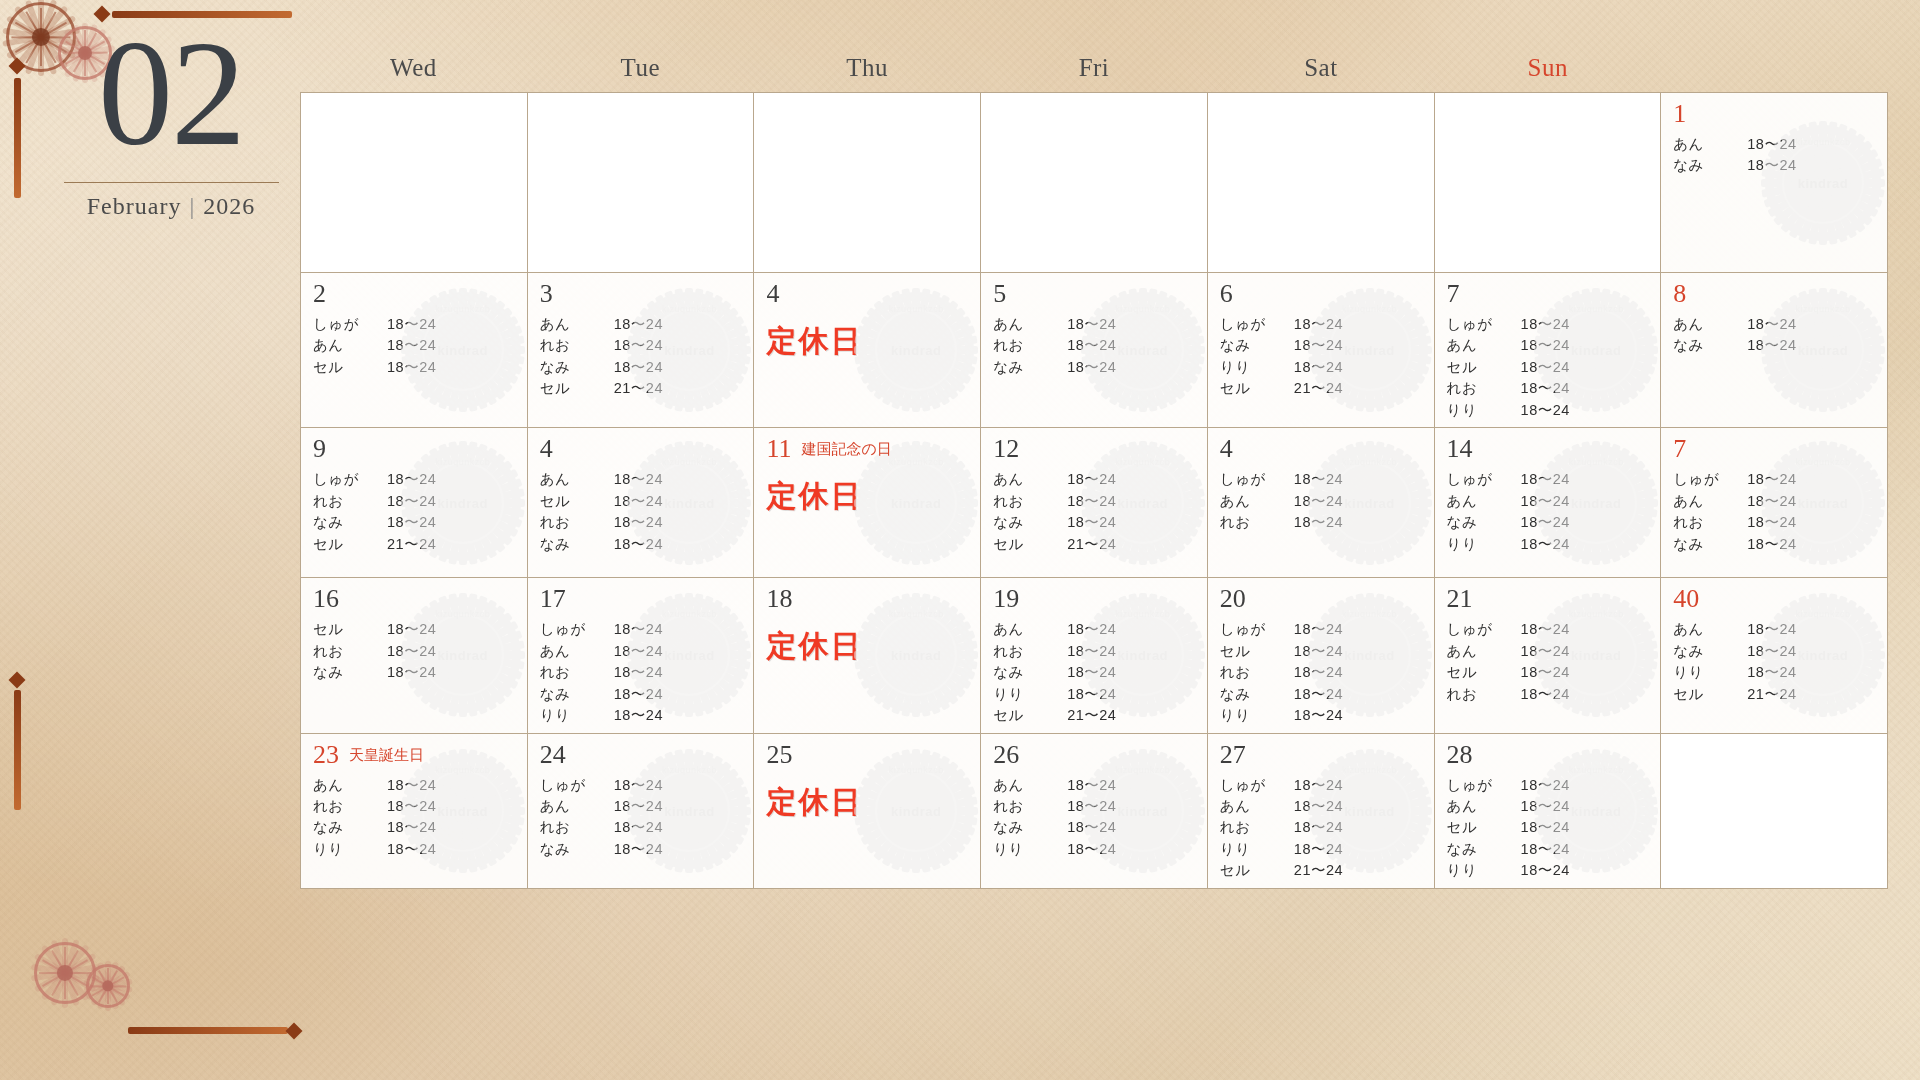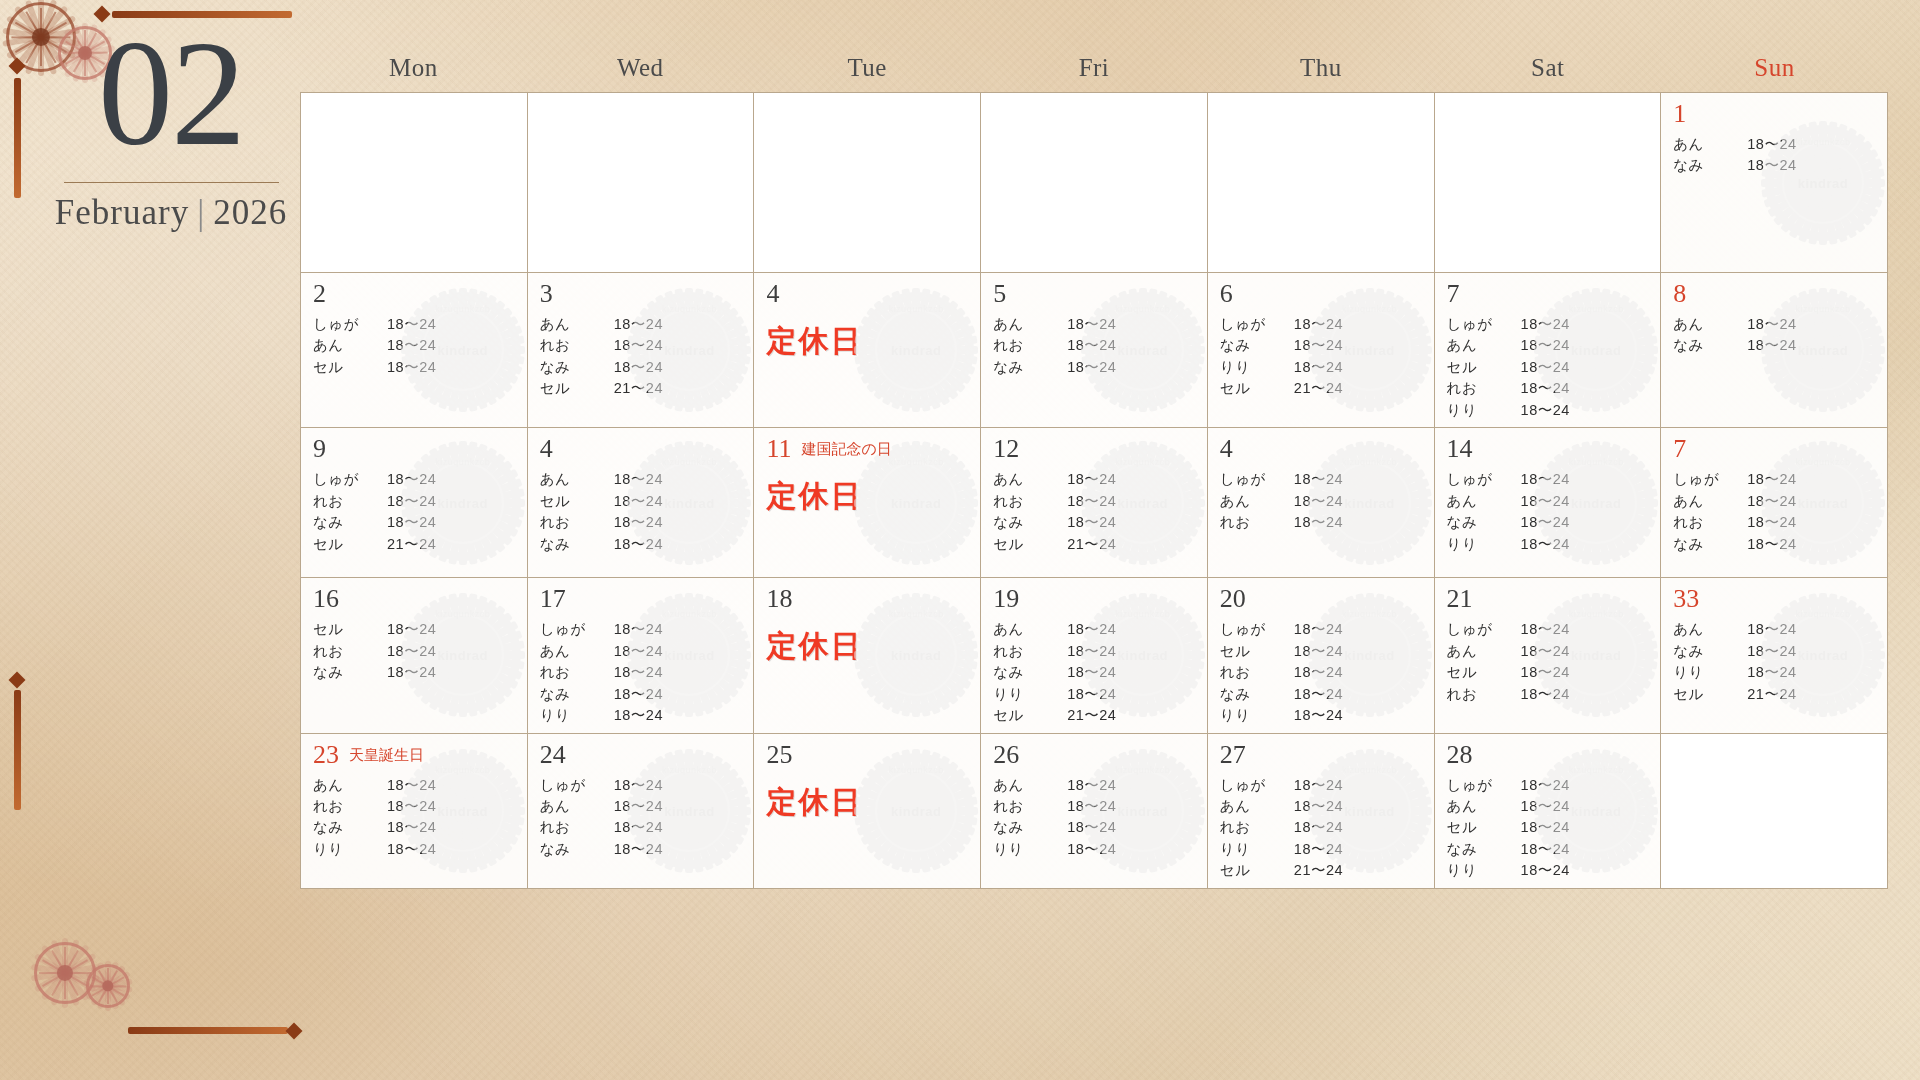--- a/index.html
+++ b/index.html
@@ -56,21 +56,21 @@
   .needle.h{background:linear-gradient(90deg,#8a3b16,#c26a31);}
   .diamond{position:absolute;width:12px;height:12px;background:#8a3b16;transform:rotate(45deg);}
 
   
   .title-block{position:absolute;left:36px;top:18px;width:270px;text-align:center;}
   .month-num{
     font-size:150px;line-height:1;color:#3b4046;letter-spacing:-2px;
     font-family:"Liberation Serif",serif;font-weight:400;
   }
   .title-rule{width:215px;height:1px;background:#9b7a55;margin:14px auto 10px auto;}
-  .month-sub{font-size:35px;color:#4b4b4b;letter-spacing:1px;}
+  .month-sub{font-size:24px;color:#4b4b4b;letter-spacing:1px;}
   .month-sub .bar{color:#8a8a8a;margin:0 8px;}
 
   
   .cal{position:absolute;left:300px;top:54px;width:1588px;}
   .dow{display:grid;grid-template-columns:repeat(7,1fr);}
   .dow div{
     text-align:center;font-size:25px;color:#4b4b4b;padding-bottom:10px;letter-spacing:0.5px;
   }
   .dow div.sun{color:#d6452c;}
   .grid{
@@ -245,25 +245,24 @@
   <div class="title-block">
     <div class="month-num">02</div>
     <div class="title-rule"></div>
     <div class="month-sub">
       <span>February</span><span class="bar">|</span><span>2026</span>
     </div>
   </div>
 
   <div class="cal">
     <div class="dow" id="dow">
-        <div>Mon</div>
         <div>Wed</div>
         <div>Tue</div>
+        <div>Thu</div>
         <div>Fri</div>
-        <div>Thu</div>
         <div>Sat</div>
         <div class="sun">Sun</div>
       </div>
     <div class="grid" id="grid">
         <div class="cell r0 empty"></div>
         <div class="cell r0 empty"></div>
         <div class="cell r0 empty"></div>
         <div class="cell r0 empty"></div>
         <div class="cell r0 empty"></div>
         <div class="cell r0 empty"></div>
@@ -1207,21 +1206,21 @@
               <i style="transform: rotate(140deg);"></i>
               <i style="transform: rotate(150deg);"></i>
               <i style="transform: rotate(160deg);"></i>
               <i style="transform: rotate(170deg);"></i>
             </div>
             <div class="wring"></div>
             <div class="wring2"></div>
             <div class="warc">kizuqunkzcb</div>
             <div class="wtext">kindrad</div>
           </div>
-          <div><span class="daynum red">33</span></div>
+          <div><span class="daynum red">40</span></div>
           <div class="shifts">
             <div class="shift">
               <span class="nm">あん</span>
               <span class="tm">18〜24</span>
             </div>
             <div class="shift">
               <span class="nm">なみ</span>
               <span class="tm">18〜24</span>
             </div>
             <div class="shift">

